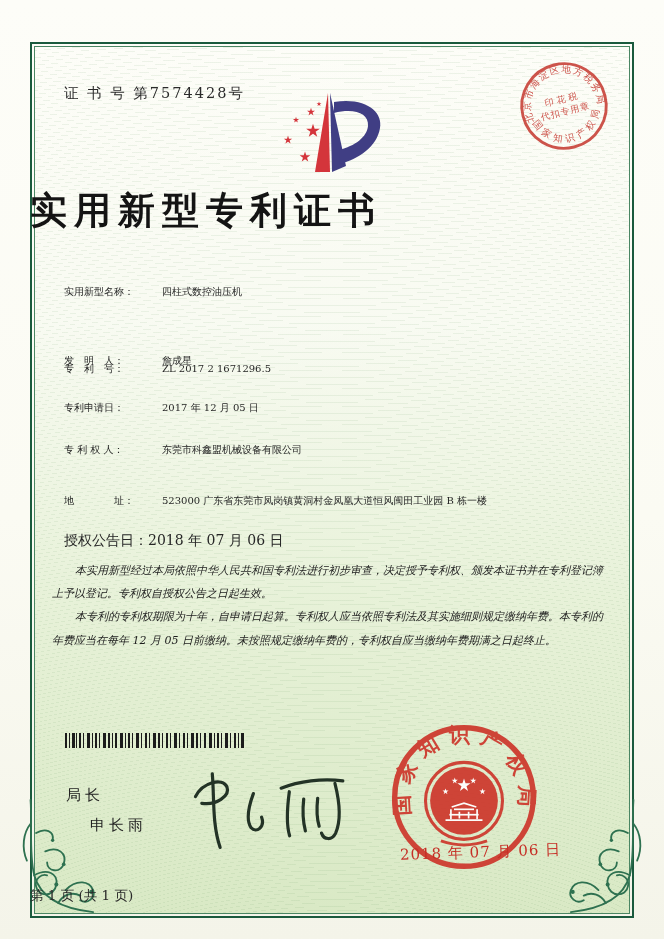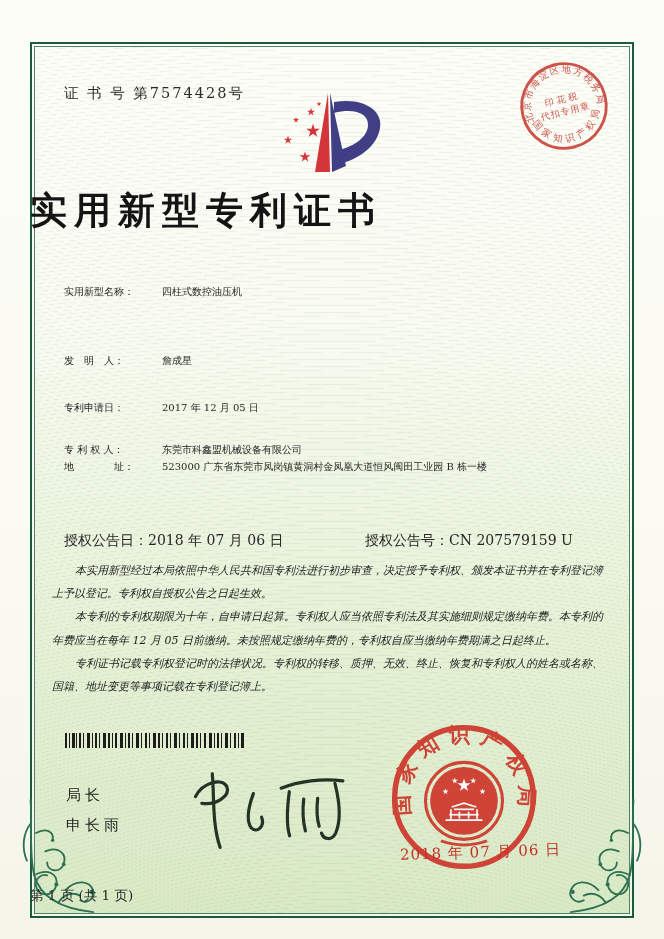--- a/index.html
+++ b/index.html
@@ -77,46 +77,45 @@
   <div class="title">实用新型专利证书</div>
 
   <div class="field-row" style="top:280px;">
     <span class="field-label">实用新型名称：</span>
     <span class="field-value">四柱式数控油压机</span>
   </div>
   <div class="field-row" style="top:317px;margin-top:32px;">
     <span class="field-label">发　明　人：</span>
     <span class="field-value">詹成星</span>
   </div>
+  <div class="field-row" style="top:357px;">
+    <span class="field-label">专　利　号：</span>
+    <span class="field-value">ZL 2017 2 1671296.5</span>
+  </div>
   <div class="field-row" style="top:396px;">
     <span class="field-label">专利申请日：</span>
     <span class="field-value">2017 年 12 月 05 日</span>
   </div>
   <div class="field-row" style="top:438px;">
     <span class="field-label">专 利 权 人：</span>
     <span class="field-value">东莞市科鑫盟机械设备有限公司</span>
   </div>
-  <div class="field-row" style="top:455px;">
+  <div class="field-row" style="top:489px;">
     <span class="field-label">地　　　　址：</span>
     <span class="field-value">523000 广东省东莞市凤岗镇黄洞村金凤凰大道恒风闽田工业园 B 栋一楼</span>
   </div>
 
   <div class="grant-group" style="left:64px;top:532px;text-align:center;">
     <span class="grant-label">授权公告日：</span>
     <span>2018 年 07 月 06 日</span>
   </div>
-  <div class="grant-group" style="left:365px;top:532px;">
-    <span class="grant-label">授权公告号：</span>
-    <span>CN 207579159 U</span>
-  </div>
 
   <div class="body-text">
     <p>本实用新型经过本局依照中华人民共和国专利法进行初步审查，决定授予专利权、颁发本证书并在专利登记簿上予以登记。专利权自授权公告之日起生效。</p>
     <p>本专利的专利权期限为十年，自申请日起算。专利权人应当依照专利法及其实施细则规定缴纳年费。本专利的年费应当在每年 12 月 05 日前缴纳。未按照规定缴纳年费的，专利权自应当缴纳年费期满之日起终止。</p>
-    <p>专利证书记载专利权登记时的法律状况。专利权的转移、质押、无效、终止、恢复和专利权人的姓名或名称、国籍、地址变更等事项记载在专利登记簿上。</p>
   </div>
 
   <svg class="abs" style="left:65px;top:733px;" width="180" height="15" viewBox="0 0 180 15">
     <g fill="#1c1c1c">
       <rect x="0" width="2" height="15"></rect>
         <rect x="4" width="1" height="15"></rect>
         <rect x="7" width="3" height="15"></rect>
         <rect x="11" width="1" height="15"></rect>
       <rect x="14" width="2" height="15"></rect>
         <rect x="18" width="1" height="15"></rect>
@@ -155,21 +154,21 @@
         <rect x="156" width="1" height="15"></rect>
         <rect x="160" width="3" height="15"></rect>
       <rect x="165" width="1" height="15"></rect>
         <rect x="169" width="2" height="15"></rect>
         <rect x="173" width="1" height="15"></rect>
         <rect x="176" width="3" height="15"></rect>
     </g>
   </svg>
 
   <div class="officer" style="top:786px;">局长</div>
-  <div class="officer" style="top:816px;">申长雨</div>
+  <div class="officer" style="top:816px;margin-left:24px;">申长雨</div>
 
   <svg class="abs" style="left:178px;top:763px;transform:rotate(-3deg);" width="175" height="85" viewBox="0 0 175 85">
     <g fill="none" stroke="#233326" stroke-width="3.2" stroke-linecap="round">
       <path d="M18,30 C26,16 46,12 50,22 C53,31 38,40 24,37"></path>
       <path d="M36,8 C37,30 33,58 40,82"></path>
       <path d="M76,30 C70,44 67,56 72,64 C77,70 86,64 83,54"></path>
       <path d="M104,26 C122,20 146,18 166,22"></path>
       <path d="M112,30 C109,46 107,62 110,74"></path>
       <path d="M158,24 C162,44 162,62 156,74 C152,81 144,80 142,73"></path>
       <path d="M126,38 C124,50 124,60 126,70"></path>

